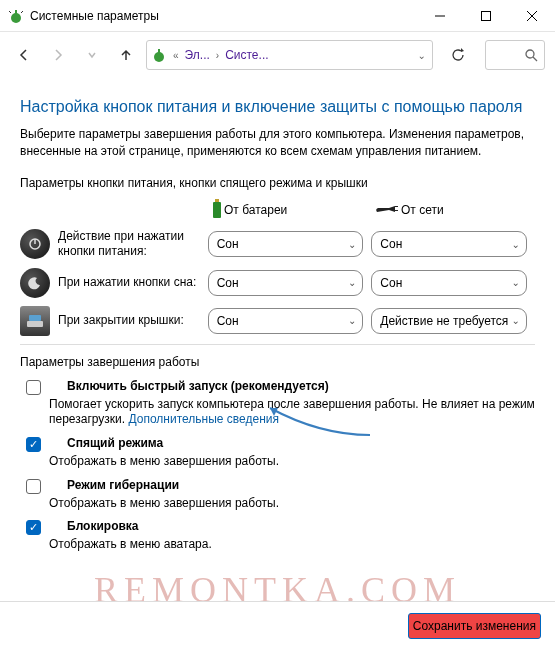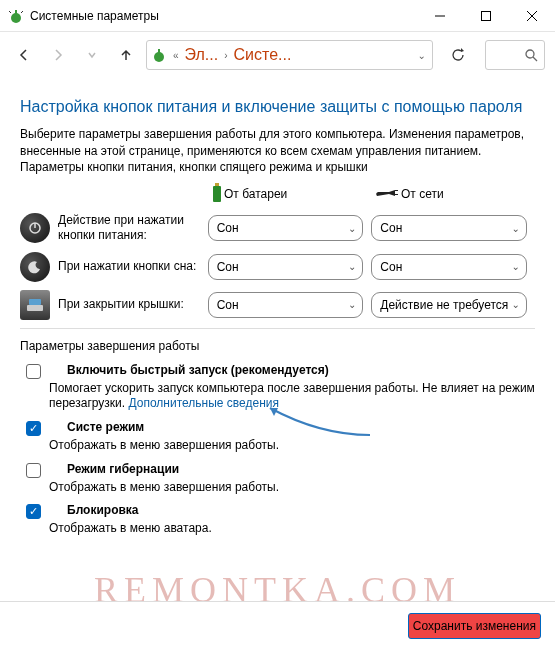--- a/index.html
+++ b/index.html
@@ -7,26 +7,26 @@
 .titlebar { display: flex; align-items: center; height: 32px; padding: 0 0 0 8px; border-bottom: 1px solid #e5e5e5; }
 .titlebar .icon { width: 16px; height: 16px; margin-right: 6px; }
 .titlebar .title { flex: 1; font-size: 12px; }
 .winbtn { width: 46px; height: 32px; display: flex; align-items: center; justify-content: center; color: #000; }
 .navrow { display: flex; align-items: center; padding: 8px 10px; gap: 6px; }
 .navbtn { width: 28px; height: 28px; display: flex; align-items: center; justify-content: center; color: #555; border-radius: 2px; }
 .navbtn.disabled { color: #bbb; }
 .breadcrumb { flex: 1; display: flex; align-items: center; height: 30px; border: 1px solid #ccc; border-radius: 3px; padding: 0 4px; gap: 4px; }
 .breadcrumb .bicon { width: 16px; height: 16px; }
 .bc-sep { color: #666; font-size: 10px; margin: 0 2px; }
-.bc-item { font-size: 16px; color: #c2410c; }
+.bc-item { font-size: 12px; color: #4c1d95; }
 .refresh { width: 30px; height: 30px; display: flex; align-items: center; justify-content: center; margin-left: 4px; }
 .searchbox { width: 60px; height: 30px; border: 1px solid #ccc; border-radius: 3px; margin-left: 6px; display: flex; align-items: center; justify-content: flex-end; padding: 0 6px; }
 .content { padding: 20px 20px 10px 20px; position: relative; }
 h1 { color: #0a5fa5; font-size: 16px; font-weight: 400; margin-bottom: 10px; }
-.desc { font-size: 12px; color: #000; line-height: 1.4; margin-bottom: 0; }
+.desc { font-size: 12px; color: #000; line-height: 1.4; margin-bottom: 16px; }
 .section-label { font-size: 12px; margin-bottom: 8px; }
 .headerrow { display: flex; align-items: center; margin-bottom: 6px; }
 .headerrow .spacer { width: 190px; }
 .colhead { display: flex; align-items: center; font-size: 12px; }
 .colhead.battery { width: 165px; }
 .colhead.plug { width: 158px; }
 .settingrow { display: flex; align-items: center; margin-bottom: 8px; }
 .settingrow .sicon { width: 30px; height: 30px; border-radius: 50%; background: radial-gradient(circle at 35% 35%, #555, #111); display: flex; align-items: center; justify-content: center; margin-right: 8px; flex: none; }
 .settingrow .sicon.lid { background: linear-gradient(#888, #333); border-radius: 3px; }
 .settingrow .slabel { width: 152px; font-size: 12px; line-height: 1.3; padding-right: 8px; }
@@ -209,21 +209,21 @@
     <div class="section-label">Параметры завершения работы</div>
 
     <div class="checkrow">
       <div class="checkbox"></div>
       <div class="checklabel"><b>Включить быстрый запуск (рекомендуется)</b></div>
     </div>
     <div class="subtext"><span>Помогает ускорить запуск компьютера после завершения работы. Не влияет на режим перезагрузки. </span><span class="linklike">Дополнительные сведения</span></div>
 
     <div class="checkrow">
       <div class="checkbox checked">✓</div>
-      <div class="checklabel"><b>Систе режим</b></div>
+      <div class="checklabel"><b>Спящий режима</b></div>
     </div>
     <div class="subtext">Отображать в меню завершения работы.</div>
 
     <div class="checkrow">
       <div class="checkbox"></div>
       <div class="checklabel"><b>Режим гибернации</b></div>
     </div>
     <div class="subtext">Отображать в меню завершения работы.</div>
 
     <div class="checkrow">

